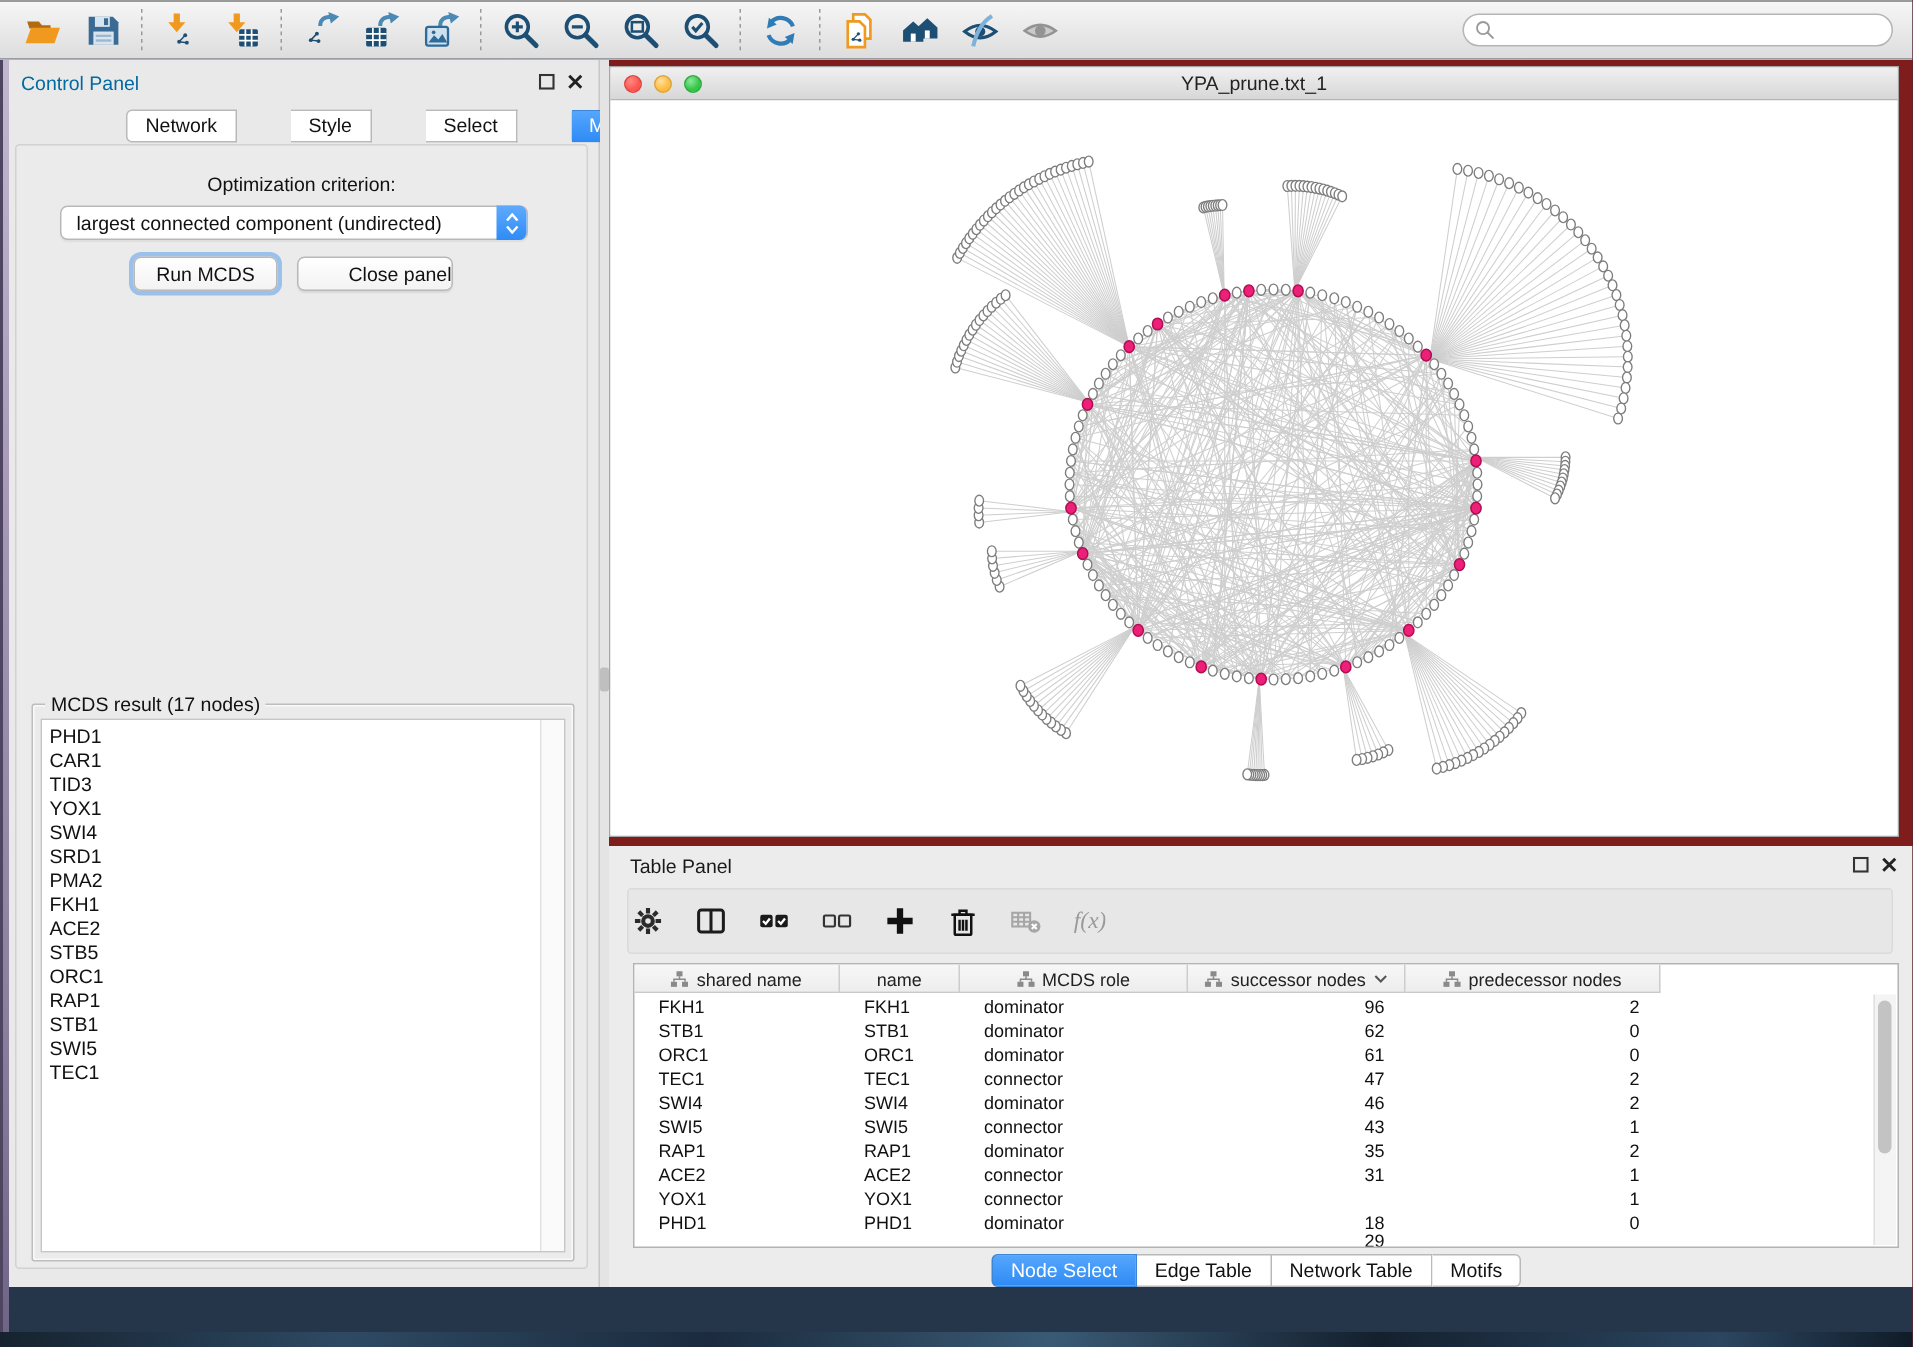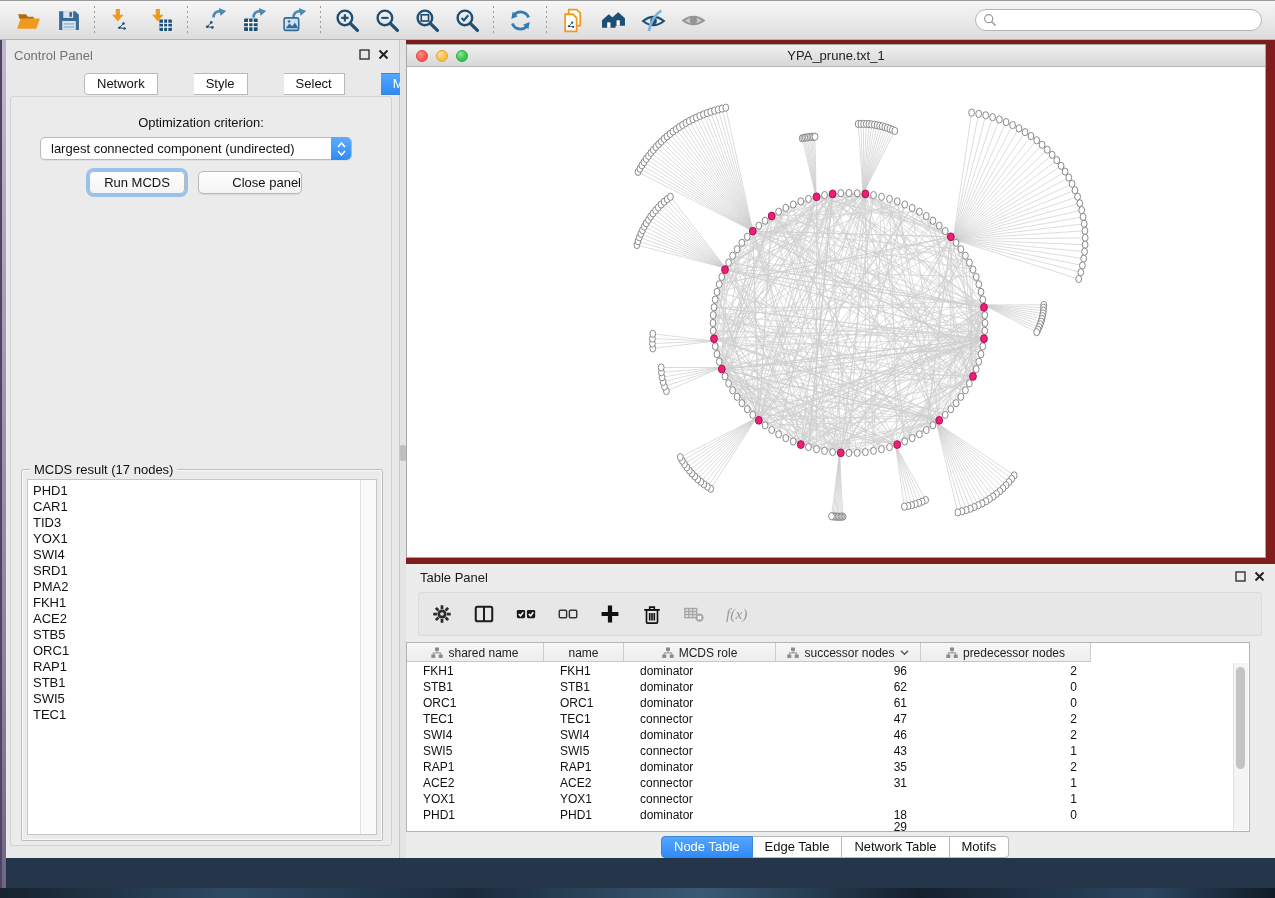--- a/index.html
+++ b/index.html
@@ -21,21 +21,21 @@
   .tb-btn.disabled{opacity:.95;}
   .tb-sep{width:1px;height:28px;margin:0 6px;
     background-image:linear-gradient(180deg,#9a9a9a 50%,transparent 50%);background-size:1px 5px;}
   .search-wrap{margin-left:auto;margin-right:13px;position:relative;}
   .search-input{width:287px;height:22px;border:1px solid #b5b5b5;border-radius:12px;background:#fff;
     box-sizing:border-box;padding:0 8px 0 26px;font-size:12px;outline:none;color:#333;}
   .search-glass{position:absolute;left:8px;top:4px;width:14px;height:14px;}
   
   .control-panel{position:absolute;left:6px;top:40px;width:394px;height:818px;background:#e9e9e9;
     border-right:1px solid #c7c7c7;box-sizing:border-box;}
-  .cp-title{position:absolute;left:8px;top:8px;font-size:13px;color:#737373;}
+  .cp-title{position:absolute;left:8px;top:8px;font-size:13px;color:#0369a1;}
   .win-ctrls{position:absolute;right:10px;top:9px;display:flex;gap:8px;align-items:center;}
   .wc{width:11px;height:11px;display:block;}
   .seg-tabs{position:absolute;display:flex;}
   .cp-tabs{left:78px;top:33px;gap:36px;}
   .seg{height:20px;line-height:20px;padding:0 12px;background:#fff;border:1px solid #b9b9b9;border-left:none;
     font-size:13px;color:#111;text-align:center;}
   .seg:first-child{border-left:1px solid #b9b9b9;border-radius:4px 0 0 4px;}
   .seg:last-child{border-radius:0 4px 4px 0;}
   .seg.selected{background:linear-gradient(180deg,#55a6fd,#2f8bf5);color:#fff;border-color:#3c86d8;}
   .cp-content{position:absolute;left:4px;top:56px;width:382px;height:750px;background:#ebebeb;
@@ -71,24 +71,24 @@
   .tl{position:absolute;top:5px;width:12px;height:12px;border-radius:50%;box-sizing:border-box;}
   .tl.red{left:9px;background:radial-gradient(circle at 35% 30%,#ff8a80,#fc5652 60%);border:1px solid #dd4440;}
   .tl.yellow{left:29px;background:radial-gradient(circle at 35% 30%,#ffe09e,#fdbc40 60%);border:1px solid #dfa338;}
   .tl.green{left:49px;background:radial-gradient(circle at 35% 30%,#8ee79a,#33c748 60%);border:1px solid #2aab3e;}
   .net-title{position:absolute;left:0;top:3px;width:100%;text-align:center;font-size:13px;color:#222;}
   .net-canvas{position:absolute;left:0;top:22px;width:858px;height:490px;background:#fff;overflow:hidden;}
   
   .table-panel{position:absolute;left:0;top:524px;width:869px;height:294px;background:#ececec;}
   .tp-title{position:absolute;left:14px;top:6px;font-size:13px;color:#1a1a1a;}
   .tp-toolbar{position:absolute;left:12px;top:28px;width:844px;height:44px;background:#e7e7e7;
-    border:1px solid #dadada;border-radius:3px;box-sizing:border-box;display:flex;align-items:center;gap:16px;padding-left:10px;}
+    border:1px solid #dadada;border-radius:3px;box-sizing:border-box;display:flex;align-items:center;gap:16px;}
   .tpt-btn{width:26px;height:26px;display:flex;align-items:center;justify-content:center;}
   .tpt-btn svg{width:22px;height:22px;}
-  .ntable{position:absolute;left:0;top:78px;width:844px;height:190px;background:#fff;border:1px solid #b3b3b3;
+  .ntable{position:absolute;left:16px;top:78px;width:844px;height:190px;background:#fff;border:1px solid #b3b3b3;
     box-sizing:border-box;overflow:hidden;padding-left:44px;}
   .thead{position:absolute;left:0;top:0;height:19px;display:flex;
     background:linear-gradient(180deg,#f7f7f7,#ededed);border-bottom:1px solid #c9c9c9;box-sizing:border-box;}
   .th{height:19px;display:flex;align-items:center;justify-content:center;gap:5px;border-right:1px solid #cdcdcd;
     box-sizing:border-box;font-size:12px;color:#222;}
   .th svg.tree{width:12px;height:12px;}
   .tbody{position:absolute;left:0;top:20px;right:16px;}
   .trow{display:flex;height:16px;}
   .td{font-size:12px;color:#111;line-height:16px;box-sizing:border-box;white-space:nowrap;}
   .td.l{text-align:left;padding-left:16px;}
@@ -1456,21 +1456,21 @@
               <div class="td l" style="width: 152px;">dominator</div>
               <div class="td r" style="width: 145px;">18</div>
               <div class="td r" style="width: 170px;">0</div>
             </div>
           </div>
         <div class="tscroll">
             <div class="thumb"></div>
           </div>
       </div>
       <div class="seg-tabs tp-tabs" id="tp-tabs">
-          <div class="seg selected">Node Table</div>
+          <div class="seg selected">Node Select</div>
           <div class="seg">Edge Table</div>
           <div class="seg">Network Table</div>
           <div class="seg">Motifs</div>
         </div>
     </div>
   </div>
 
 
 </div>
 

